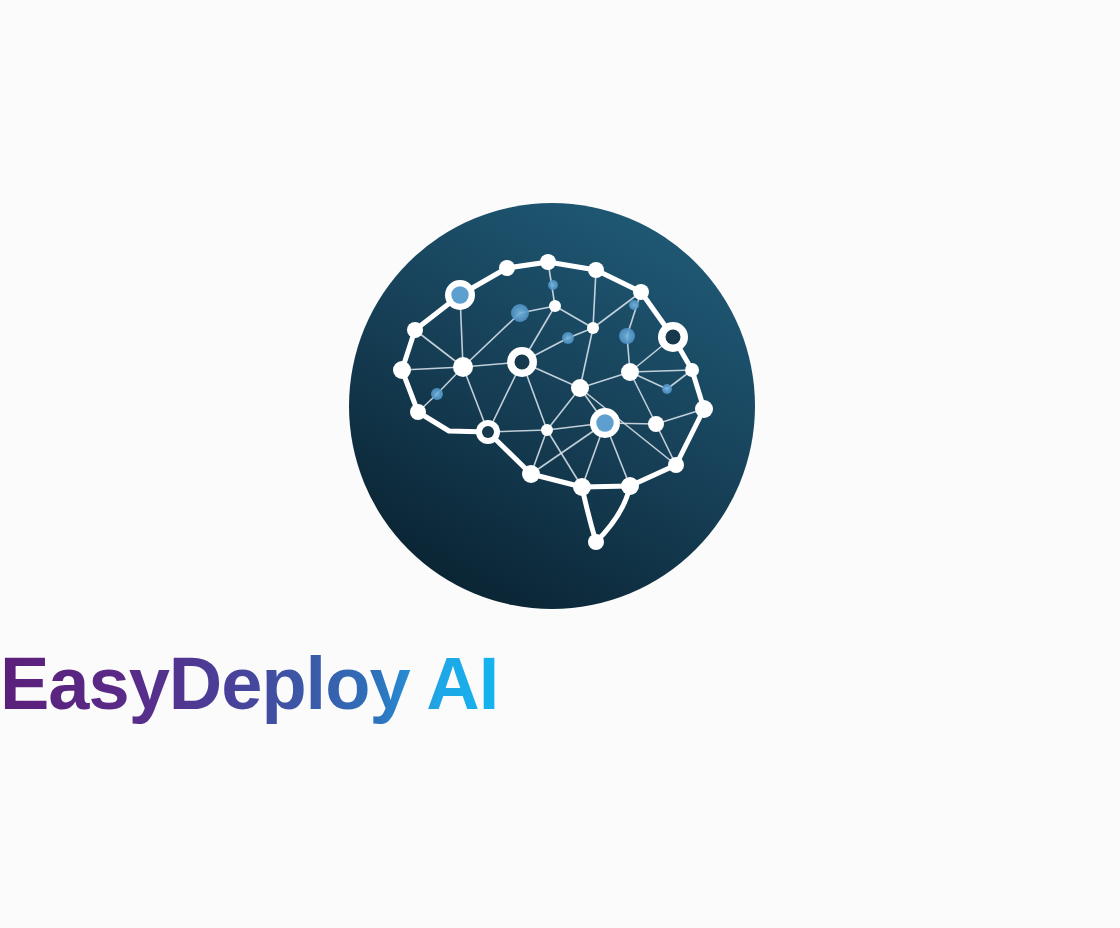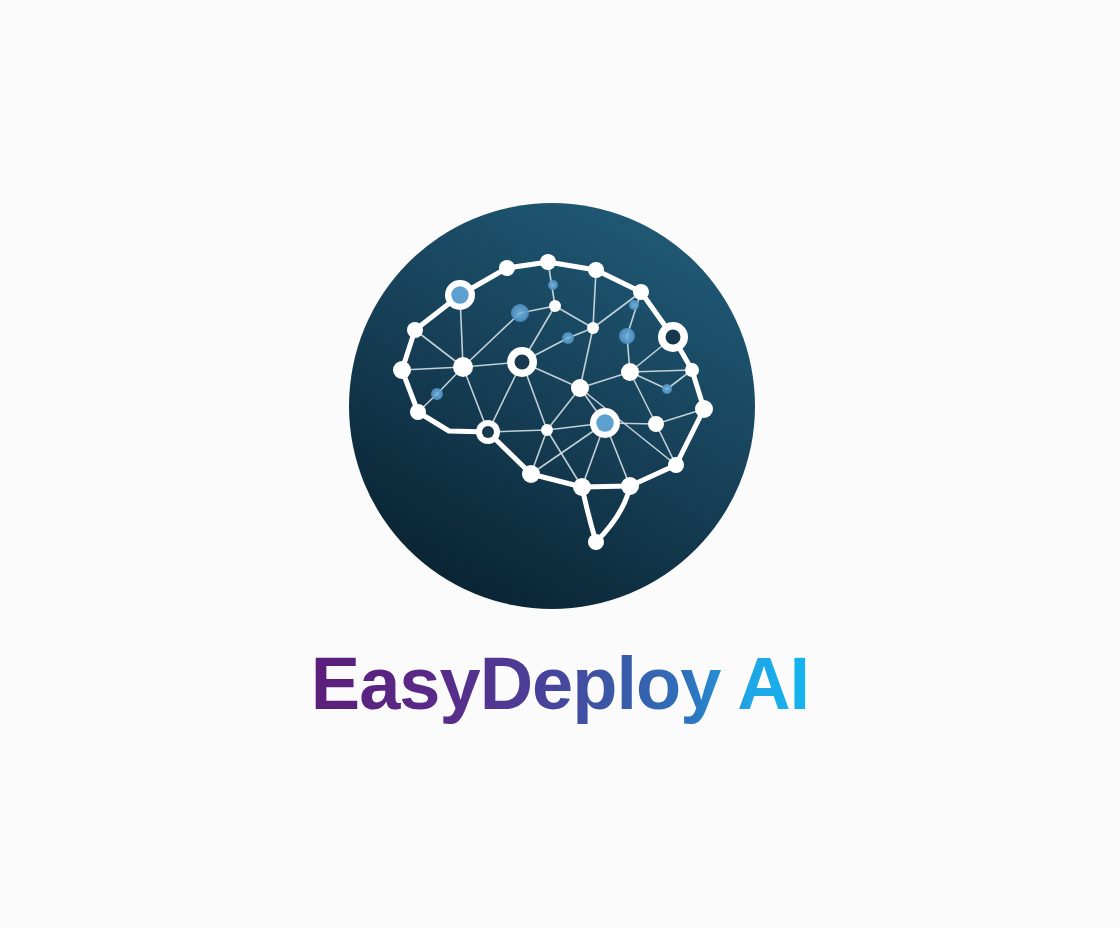--- a/index.html
+++ b/index.html
@@ -11,21 +11,21 @@
     font-family: "Liberation Sans", "DejaVu Sans", sans-serif;
   }
   .logo-wrap {
     position: absolute; left: 0; top: 0; width: 1120px; height: 928px;
   }
   .logo-svg { position: absolute; left: 0; top: 0; }
   .brand-name {
     position: absolute;
     left: 0; width: 1120px;
     top: 636px;
-    text-align: center;
+    text-align: left;
     font-size: 74px;
     font-weight: bold;
     letter-spacing: -1px;
     line-height: 96px;
   }
   .brand-name span.grad {
     background: linear-gradient(90deg, #5a1f7a 0%, #5a2a88 25%, #4a3f98 45%, #3a5aa8 62%, #2f6fba 75%, #1fa6e6 88%, #14b4f0 100%);
     -webkit-background-clip: text;
     background-clip: text;
     color: transparent;

